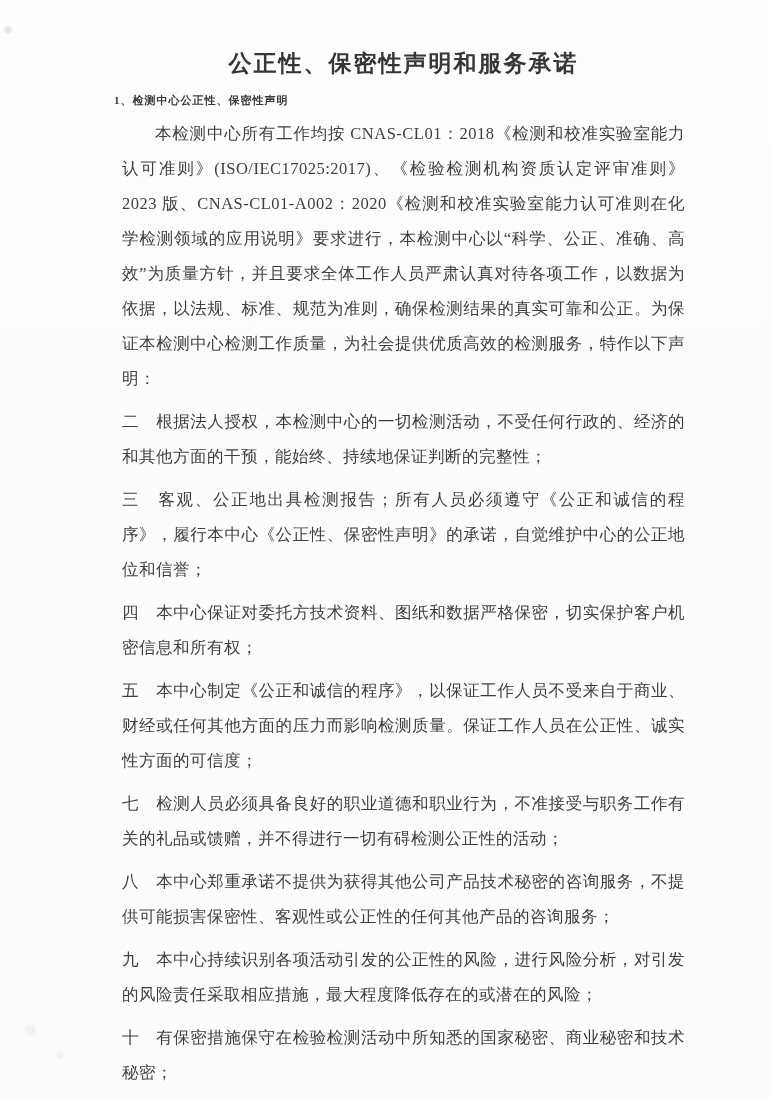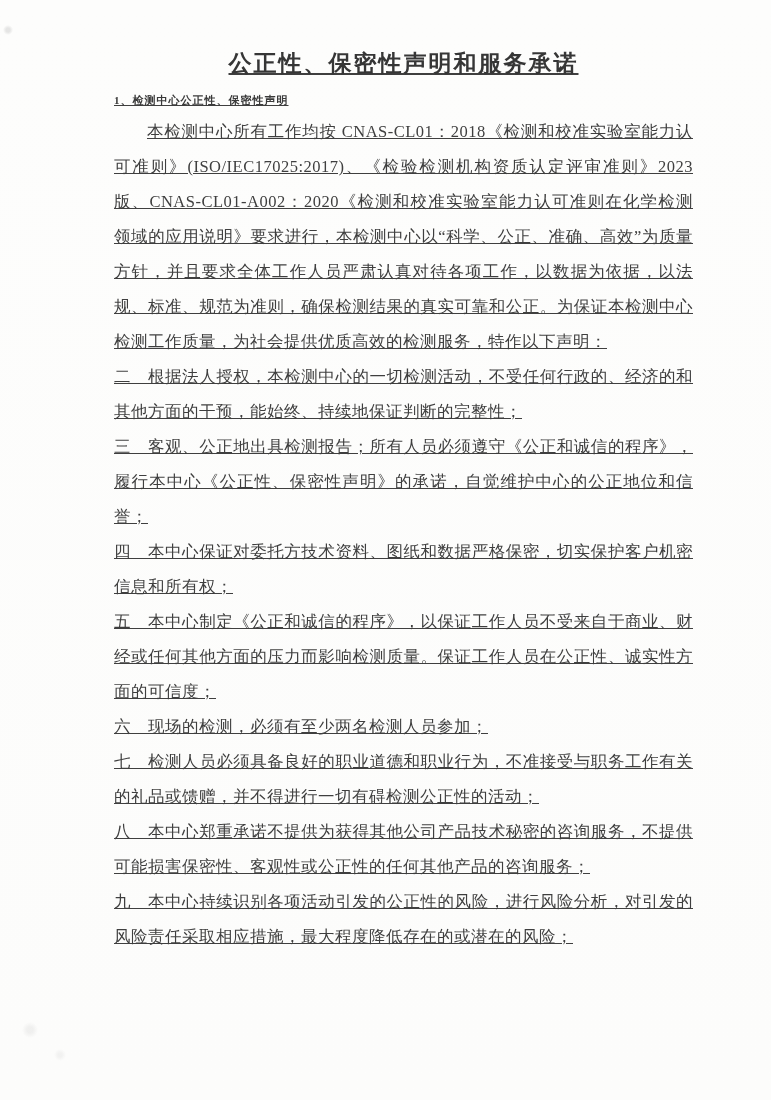--- a/index.html
+++ b/index.html
@@ -14,39 +14,38 @@
     box-sizing: border-box;
     background:
       radial-gradient(circle at 8px 30px, rgba(120,120,120,0.18) 0 2px, transparent 5px),
       radial-gradient(circle at 30px 1030px, rgba(150,150,150,0.12) 0 3px, transparent 8px),
       radial-gradient(circle at 60px 1055px, rgba(150,150,150,0.10) 0 2px, transparent 6px),
       linear-gradient(180deg, #fdfdfc 0%, #fcfcfb 100%);
     font-family: "Liberation Serif", "DejaVu Serif", serif;
     color: #3f3f3f;
     padding: 48px 78px 0 114px;
     overflow: hidden;
-    text-decoration: underline;
   }
   .title {
     margin: 0 0 14px 0;
     text-align: center;
     font-size: 23px;
     font-weight: bold;
     letter-spacing: 2px;
     color: #363636;
   }
   .heading {
     margin: 0 0 6px 0;
     font-size: 11px;
     font-weight: bold;
     letter-spacing: 1px;
     color: #3a3a3a;
   }
   .para {
-    margin: 0;
+    margin: 8px;
     font-size: 16.5px;
     line-height: 35px;
     text-align: justify;
     text-justify: inter-ideograph;
     letter-spacing: 0.5px;
   }
   .intro {
     text-indent: 2em;
   }
 </style>
@@ -56,18 +55,18 @@
 <div class="page">
   <h1 class="title">公正性、保密性声明和服务承诺</h1>
   <h2 class="heading">1、检测中心公正性、保密性声明</h2>
 
   <p class="para intro">本检测中心所有工作均按 CNAS-CL01：2018《检测和校准实验室能力认可准则》(ISO/IEC17025:2017)、《检验检测机构资质认定评审准则》2023 版、CNAS-CL01-A002：2020《检测和校准实验室能力认可准则在化学检测领域的应用说明》要求进行，本检测中心以“科学、公正、准确、高效”为质量方针，并且要求全体工作人员严肃认真对待各项工作，以数据为依据，以法规、标准、规范为准则，确保检测结果的真实可靠和公正。为保证本检测中心检测工作质量，为社会提供优质高效的检测服务，特作以下声明：</p>
 
   <p class="para">二　根据法人授权，本检测中心的一切检测活动，不受任何行政的、经济的和其他方面的干预，能始终、持续地保证判断的完整性；</p>
   <p class="para">三　客观、公正地出具检测报告；所有人员必须遵守《公正和诚信的程序》，履行本中心《公正性、保密性声明》的承诺，自觉维护中心的公正地位和信誉；</p>
   <p class="para">四　本中心保证对委托方技术资料、图纸和数据严格保密，切实保护客户机密信息和所有权；</p>
   <p class="para">五　本中心制定《公正和诚信的程序》，以保证工作人员不受来自于商业、财经或任何其他方面的压力而影响检测质量。保证工作人员在公正性、诚实性方面的可信度；</p>
-  <p class="para">六　现场的检测，必须有至少两名检测人员参加；</p>
   <p class="para">七　检测人员必须具备良好的职业道德和职业行为，不准接受与职务工作有关的礼品或馈赠，并不得进行一切有碍检测公正性的活动；</p>
   <p class="para">八　本中心郑重承诺不提供为获得其他公司产品技术秘密的咨询服务，不提供可能损害保密性、客观性或公正性的任何其他产品的咨询服务；</p>
   <p class="para">九　本中心持续识别各项活动引发的公正性的风险，进行风险分析，对引发的风险责任采取相应措施，最大程度降低存在的或潜在的风险；</p>
+  <p class="para">十　有保密措施保守在检验检测活动中所知悉的国家秘密、商业秘密和技术秘密；</p>
 
 </div>
 
 </body></html>

